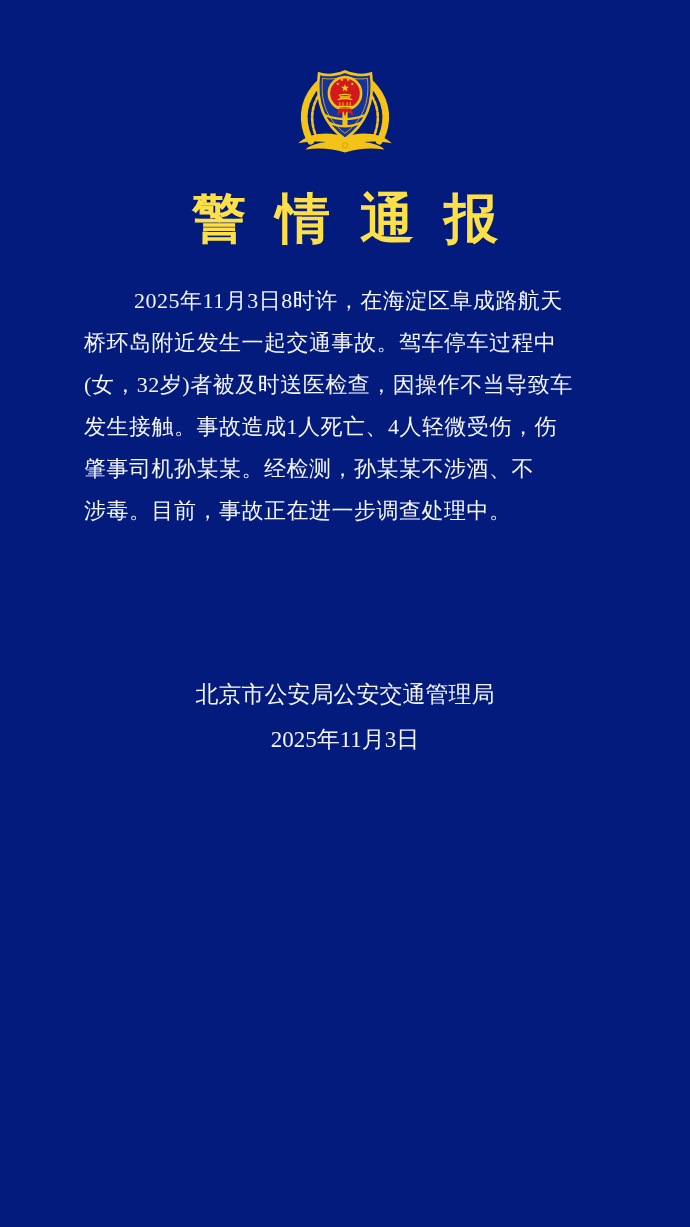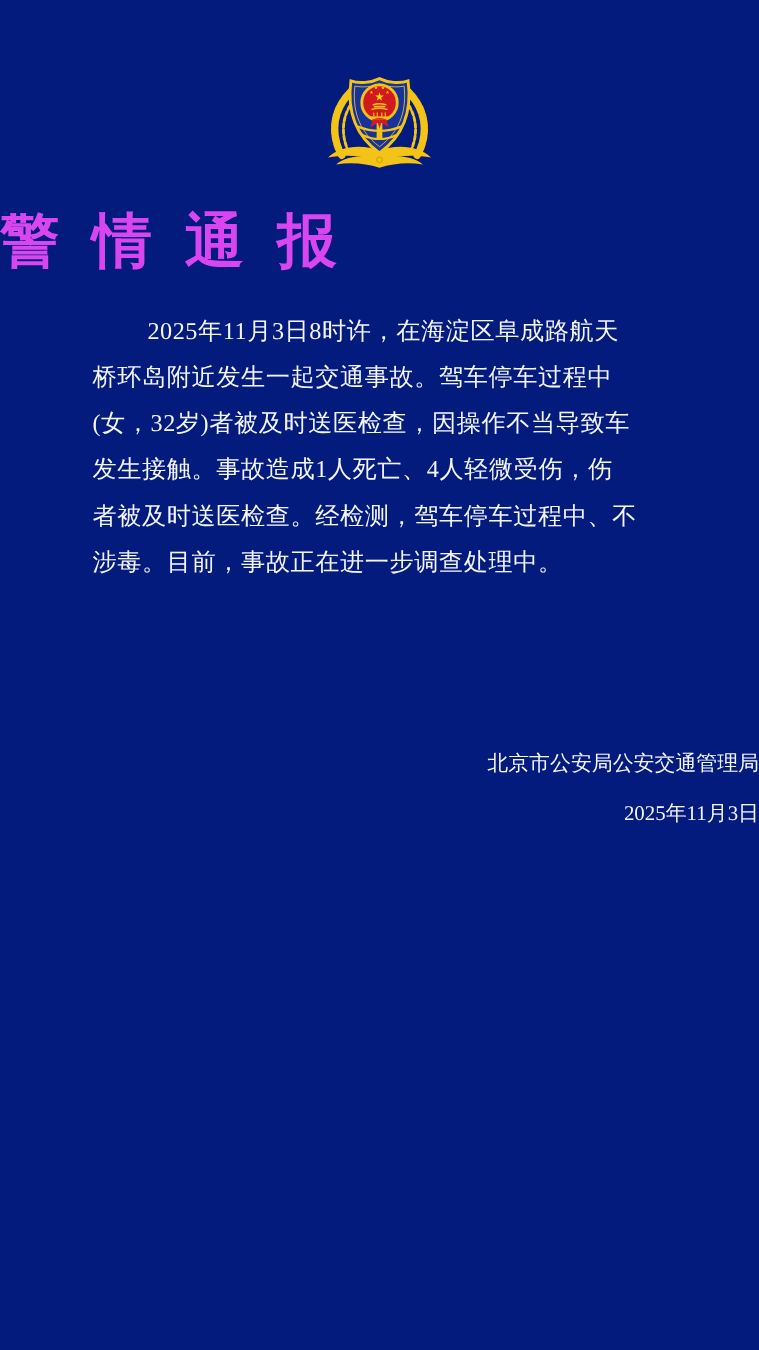--- a/index.html
+++ b/index.html
@@ -24,23 +24,24 @@
   }
   .badge svg {
     display: block;
     width: 100%;
     height: 100%;
   }
   .title {
     margin: 30px 0 0 0;
     height: 62px;
     line-height: 62px;
+    text-align: center;
     font-size: 54px;
     font-weight: bold;
-    color: #d946ef;
+    color: #fde047;
   }
   .title .title-text {
     letter-spacing: 30px;
     margin-right: -30px; 
     white-space: nowrap;
   }
   .body {
     margin: 30px 84px 0 84px;
     font-size: 22px;
     line-height: 42px;
@@ -49,22 +50,22 @@
   }
   .body p {
     margin: 0;
     white-space: nowrap;
   }
   .body p.indent {
     text-indent: 50px;
   }
   .signature {
     margin-top: 140px;
-    text-align: right;
-    font-size: 19px;
+    text-align: center;
+    font-size: 23px;
     line-height: 45px;
     color: #f4f5f8;
   }
   .signature p {
     margin: 0;
   }
 </style>
 </head>
 <body>
 
@@ -124,21 +125,21 @@
 
   <h1 class="title">
     <span class="title-text">警情通报</span>
   </h1>
 
   <div class="body">
     <p class="indent">2025年11月3日8时许，在海淀区阜成路航天</p>
     <p>桥环岛附近发生一起交通事故。驾车停车过程中</p>
     <p>(女，32岁)者被及时送医检查，因操作不当导致车</p>
     <p>发生接触。事故造成1人死亡、4人轻微受伤，伤</p>
-    <p>者被及时送医检查。经检测，驾车停车过程中、不</p>
+    <p>肇事司机孙某某。经检测，孙某某不涉酒、不</p>
     <p>涉毒。目前，事故正在进一步调查处理中。</p>
   </div>
 
   <div class="signature">
     <p>北京市公安局公安交通管理局</p>
     <p>2025年11月3日</p>
   </div>
 
 </div>
 

